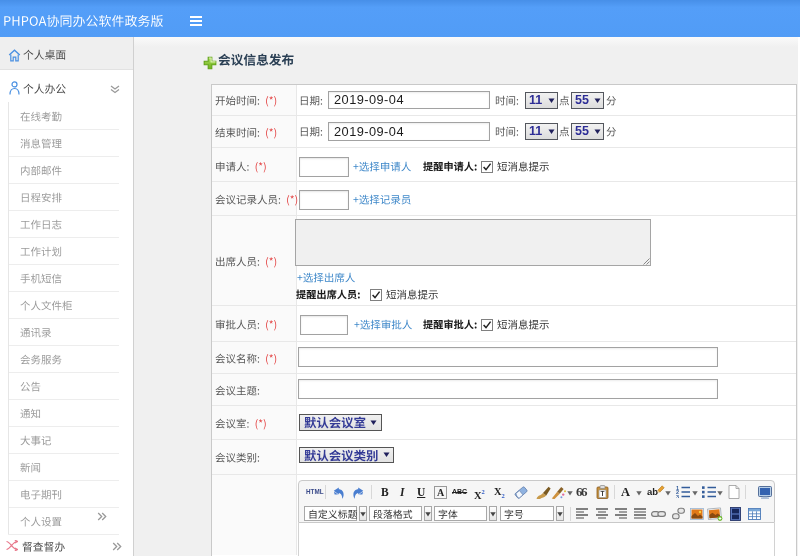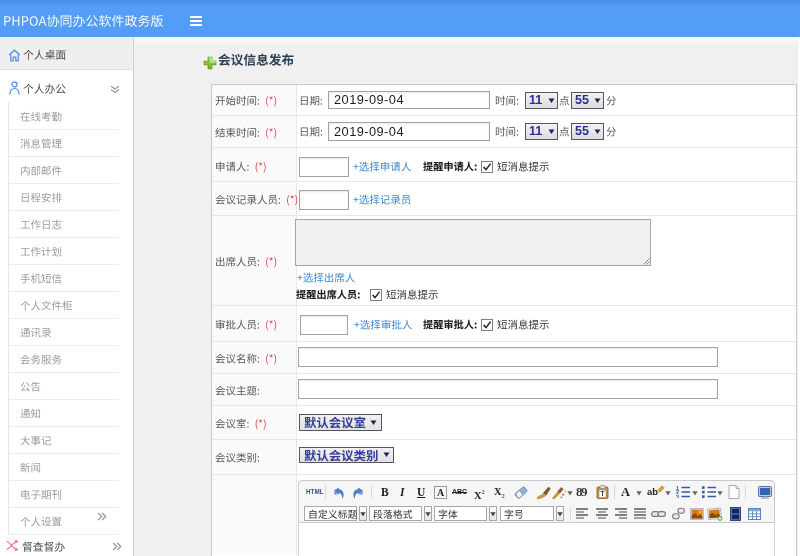--- a/index.html
+++ b/index.html
@@ -799,21 +799,21 @@
       <circle cx="14" cy="5.2" r="1" fill="#e0c03a"></circle>
       <circle cx="10.4" cy="11.2" r="1" fill="#7a9ae0"></circle>
     </svg>
   </div>
 <div class="abs" style="left:567px;top:490.5px">
     <svg width="6" height="5" viewBox="0 0 6 5">
       <path d="M0.3 0.3 H5.7 L3 4.5 Z" fill="#666"></path>
     </svg>
   </div>
 <div class="abs" style="left:576px;top:485px">
-    <div style="font:bold 13px 'Liberation Serif';color:#3a3a3a;line-height:13px;letter-spacing:-1.5px">89</div>
+    <div style="font:bold 13px 'Liberation Serif';color:#3a3a3a;line-height:13px;letter-spacing:-1.5px">66</div>
   </div>
 <div class="abs" style="left:596px;top:485px">
     <svg width="13" height="14" viewBox="0 0 13 14">
       <rect x="1" y="2" width="11" height="11.5" rx="1" fill="#c8913a" stroke="#8a5a20" stroke-width="0.8"></rect>
       <rect x="4" y="0.5" width="5" height="3" rx="1" fill="#ddd" stroke="#888" stroke-width="0.7"></rect>
       <rect x="3" y="5" width="7" height="7.5" fill="#fff" stroke="#999" stroke-width="0.7"></rect>
       <text x="6.5" y="11.3" text-anchor="middle" font-size="6.5" font-weight="bold" fill="#333" font-family="Liberation Sans">T</text>
     </svg>
   </div>
 <div class="abs" style="left:614px;top:485px;width:1px;height:14px;background:#d8d8d8;"></div>

